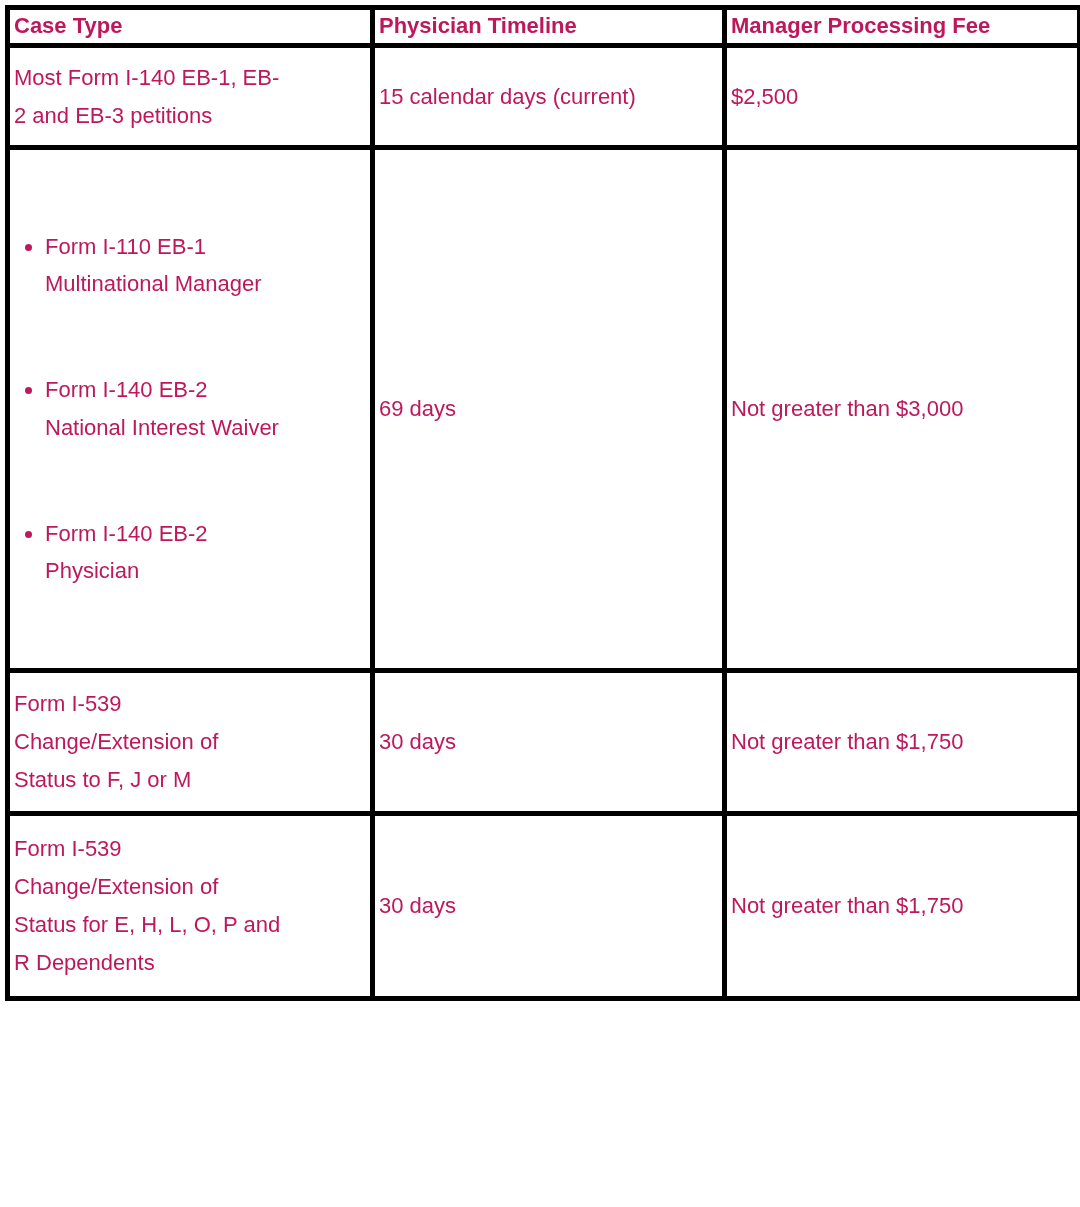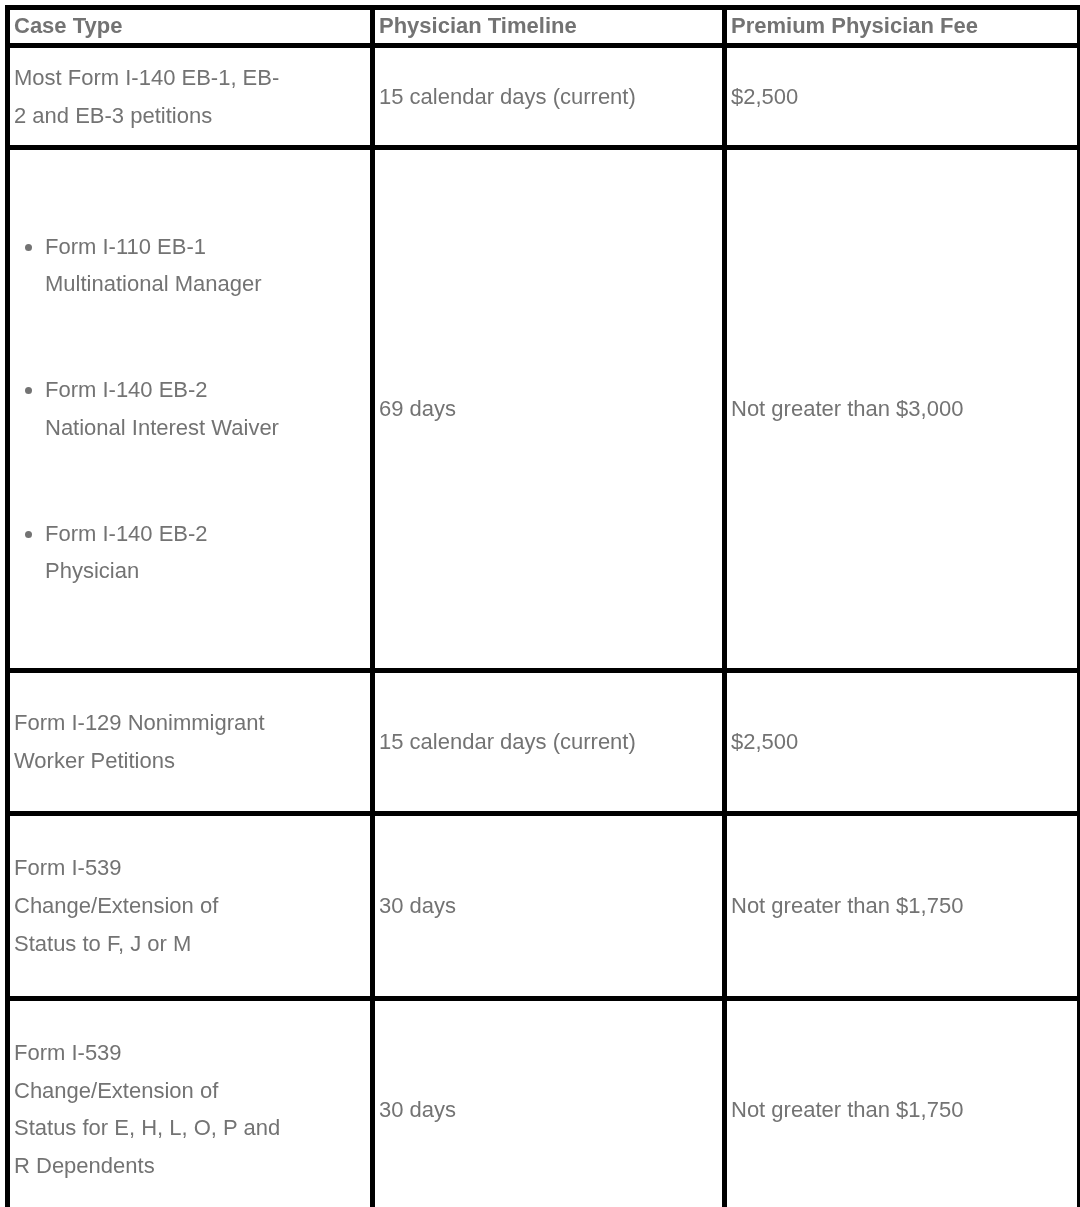--- a/index.html
+++ b/index.html
@@ -15,21 +15,21 @@
     table-layout: fixed;
     margin: 5px 0 0 5px;
     width: 1072px;
   }
   table.fees th,
   table.fees td {
     border: 5px solid #000000;
     vertical-align: middle;
     padding: 2px 4px;
     font-size: 22px;
-    color: #737373;
+    color: #be185d;
     line-height: 1.72;
     overflow: hidden;
   }
   table.fees th {
     text-align: left;
     font-weight: 700;
     line-height: 1.3;
   }
   thead tr            { height: 38px;  }
   tbody tr:nth-child(1){ height: 102px; }
@@ -60,21 +60,21 @@
 <table class="fees">
   <colgroup>
     <col style="width:365px">
     <col style="width:352px">
     <col style="width:355px">
   </colgroup>
   <thead>
     <tr>
       <th>Case Type</th>
       <th>Physician Timeline</th>
-      <th>Premium Physician Fee</th>
+      <th>Manager Processing Fee</th>
     </tr>
   </thead>
   <tbody>
     <tr>
       <td class="case-type">Most Form I-140 EB-1, EB-
 2 and EB-3 petitions</td>
       <td>15 calendar days (current)</td>
       <td>$2,500</td>
     </tr>
     <tr>
@@ -85,26 +85,20 @@
           <li>Form I-140 EB-2
 National Interest Waiver</li>
           <li>Form I-140 EB-2
 Physician</li>
         </ul>
       </td>
       <td>69 days</td>
       <td>Not greater than $3,000</td>
     </tr>
     <tr>
-      <td class="case-type">Form I-129 Nonimmigrant
-Worker Petitions</td>
-      <td>15 calendar days (current)</td>
-      <td>$2,500</td>
-    </tr>
-    <tr>
       <td class="case-type">Form I-539
 Change/Extension of
 Status to F, J or M</td>
       <td>30 days</td>
       <td>Not greater than $1,750</td>
     </tr>
     <tr>
       <td class="case-type">Form I-539
 Change/Extension of
 Status for E, H, L, O, P and

